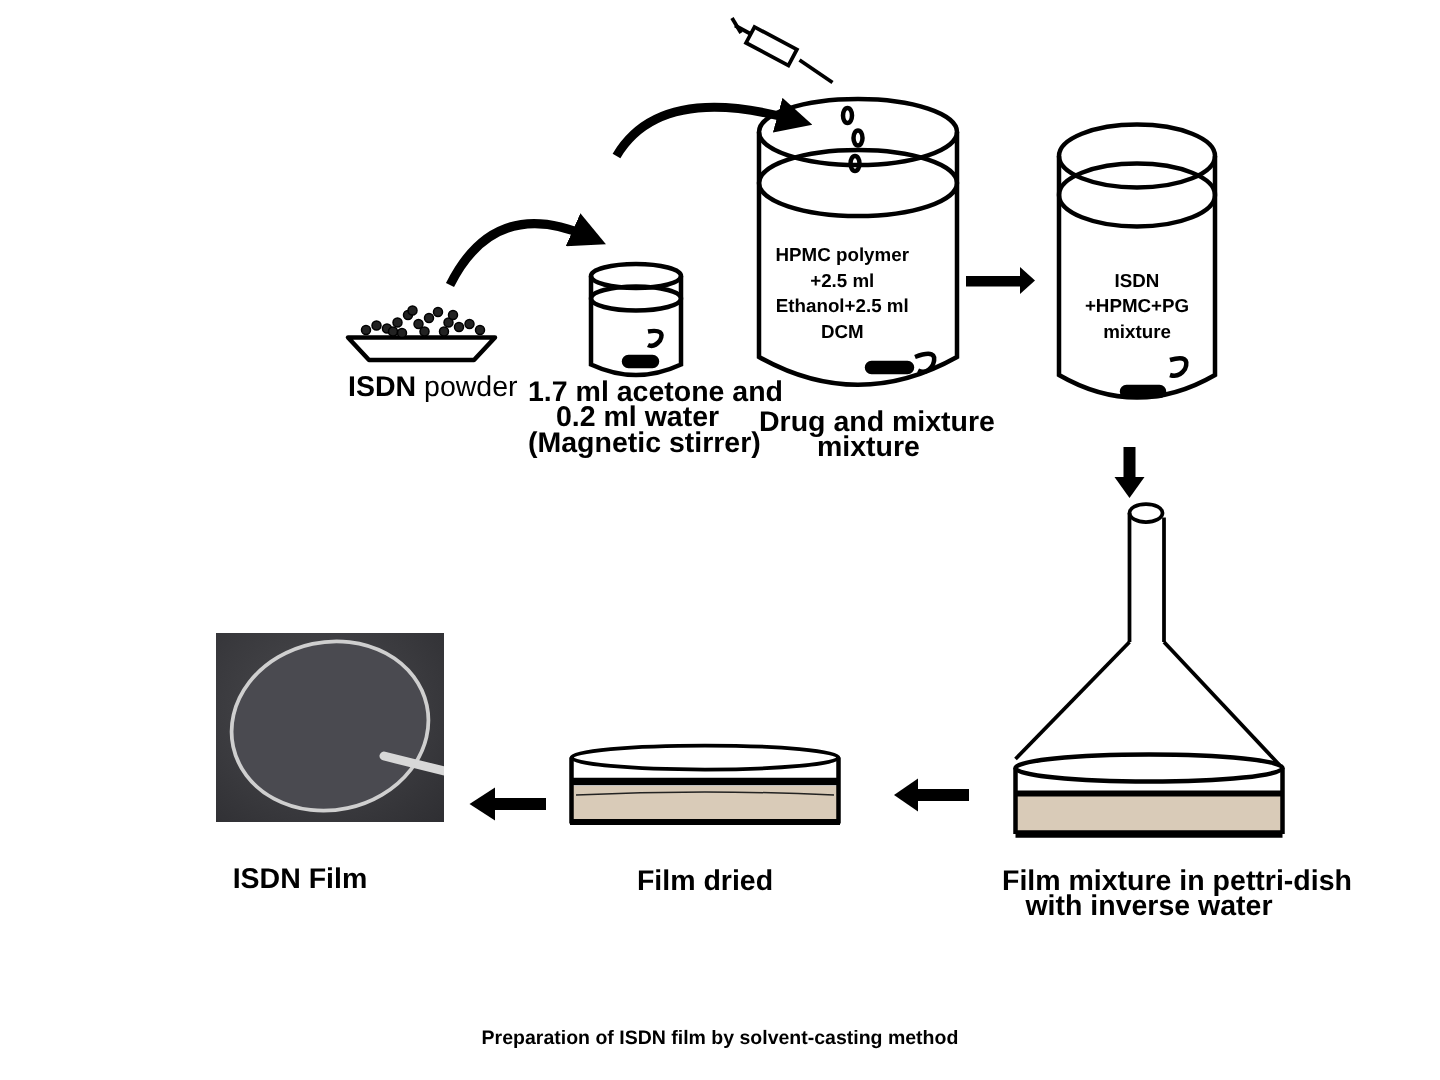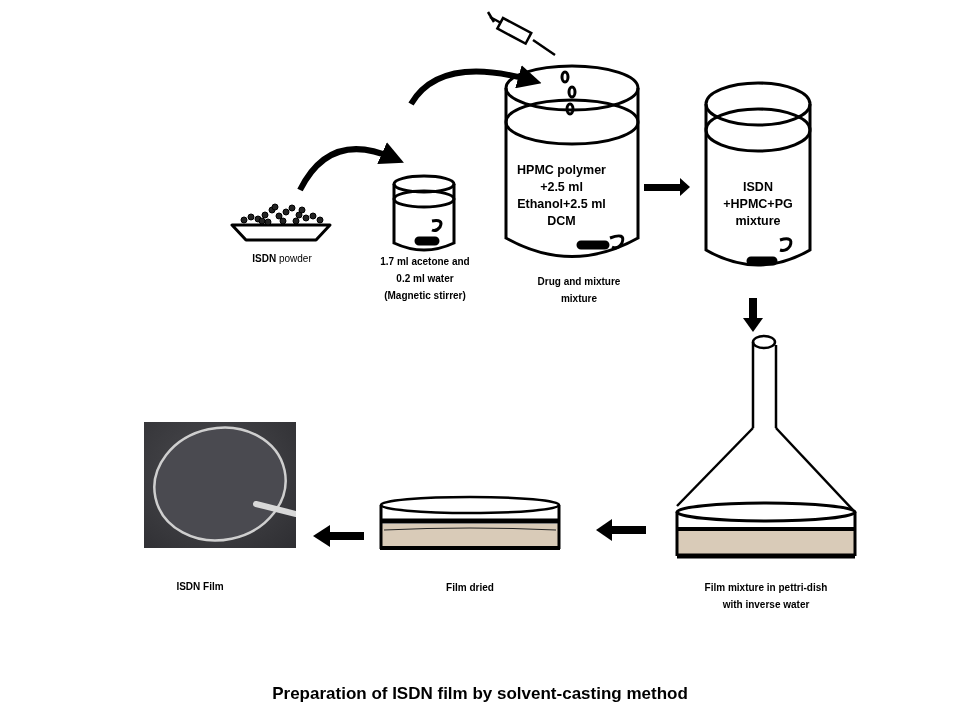--- a/index.html
+++ b/index.html
@@ -1,25 +1,25 @@
 <!DOCTYPE html>
 <html><head>
   <meta charset="utf-8">
   <style>
     html, body { margin: 0; padding: 0; background: #ffffff; }
     body { width: 960px; height: 720px; position: relative; overflow: hidden;
            font-family: "Liberation Sans", "DejaVu Sans", sans-serif; color: #000; }
     #diagram { position: absolute; left: 0; top: 0; }
-    .lbl { position: absolute; text-align: center; font-weight: bold; font-size: 10px;
+    .lbl { position: absolute; text-align: center; font-weight: bold; font-size: 19px;
            line-height: 17px; color: #000; white-space: nowrap; }
     .lbl .normal { font-weight: normal; }
     .inner { position: absolute; text-align: center; font-weight: bold; font-size: 12.5px;
              line-height: 17px; white-space: nowrap; }
     #caption { position: absolute; left: 0; width: 960px; top: 684px; text-align: center;
-               font-weight: bold; font-size: 17px; }
+               font-weight: bold; font-size: 13px; }
     #photo { position: absolute; left: 144px; top: 422px; width: 152px; height: 126px;
              background: radial-gradient(ellipse at 45% 40%, #4a4a4e 0%, #3a3a3e 60%, #2e2e32 100%); overflow: hidden; }
   </style>
 </head>
 <body>
 
 <svg id="diagram" width="960" height="720" viewBox="0 0 960 720">
   <defs>
     <marker id="ah" markerWidth="4" markerHeight="4" refX="2" refY="2" orient="auto">
       <path d="M0,0 L4,2 L0,4 z" fill="#000"></path>

